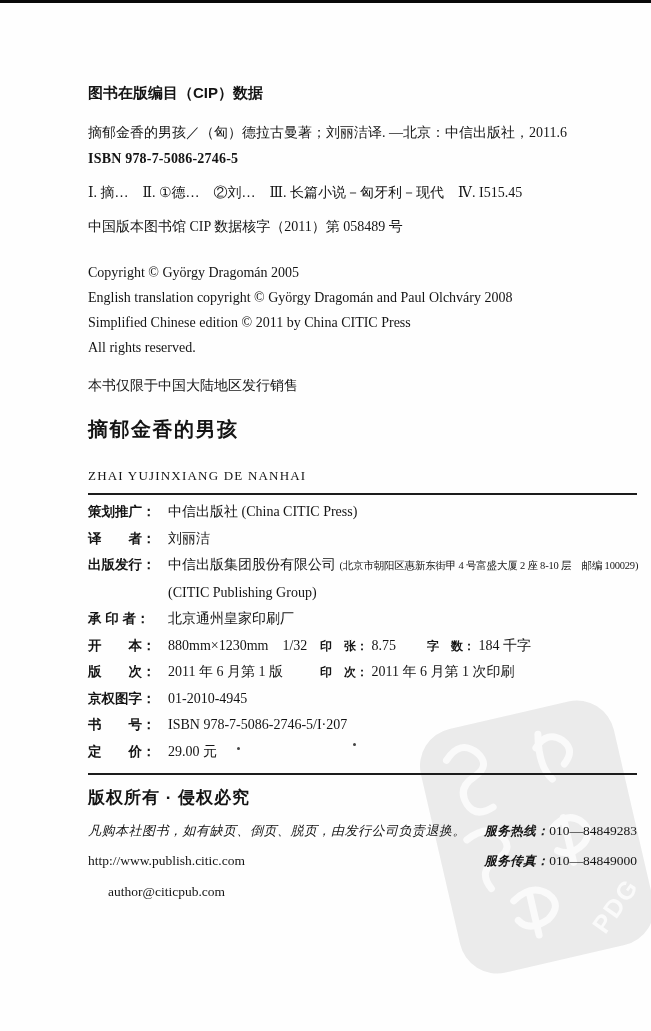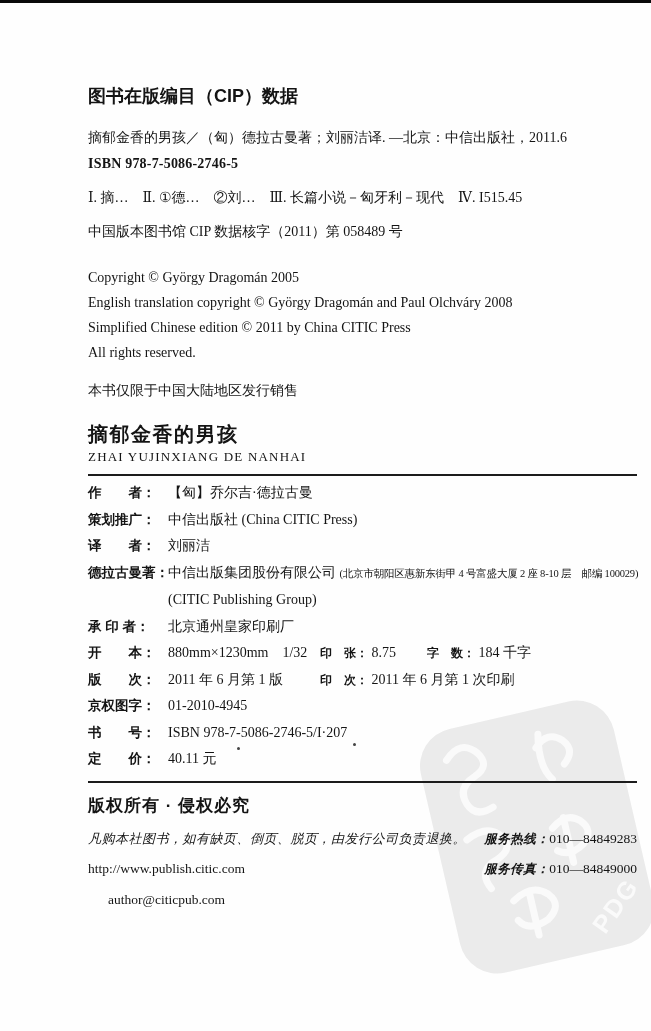--- a/index.html
+++ b/index.html
@@ -11,31 +11,31 @@
     overflow:hidden;
     font-family:"Liberation Serif","DejaVu Serif",serif;
     color:#141414;
   }
   .top-edge { position:absolute; top:0; left:0; width:100%; height:3px; background:#0a0a0a; }
 
   .content { position:relative; z-index:1; padding:84px 14px 0 88px; font-size:14px; }
 
   .hei { font-family:"Liberation Sans","DejaVu Sans",sans-serif; }
 
-  .cip-header { font-size:18px; font-weight:bold; }
+  .cip-header { font-size:15px; font-weight:bold; }
   .cip-desc   { margin-top:21px; }
   .cip-isbn   { margin-top:9px; font-weight:bold; letter-spacing:.2px; }
   .cip-class  { margin-top:17px; }
   .cip-record { margin-top:16px; }
 
   .copyright  { margin-top:24px; line-height:25px; }
   .restriction{ margin-top:17px; }
 
   .book-title { margin-top:21px; font-size:20px; font-weight:bold; letter-spacing:1.5px; }
-  .pinyin     { margin-top:1px; font-size:13px; letter-spacing:1.2px; }
+  .pinyin     { margin-top:25px; font-size:13px; letter-spacing:1.2px; }
 
   .rule { margin:9px 0 0 0; border:none; border-top:2px solid #1c1c1c; }
 
   .pub { margin-top:4px; }
   .pub .row { line-height:26.5px; white-space:nowrap; }
   .lbl {
     display:inline-block; width:80px;
     font-family:"Liberation Sans","DejaVu Sans",sans-serif;
     font-weight:bold; font-size:13.5px;
   }
@@ -115,51 +115,48 @@
 
     <div class="restriction">本书仅限于中国大陆地区发行销售</div>
 
     <div class="book-title hei">摘郁金香的男孩</div>
     <div class="pinyin">ZHAI YUJINXIANG DE NANHAI</div>
 
     <hr class="rule">
 
     <div class="pub">
       <div class="row">
-        <span class="lbl">作　　者：</span><span>【匈】乔尔吉·德拉古曼</span>
-      </div>
-      <div class="row">
         <span class="lbl">策划推广：</span><span>中信出版社 (China CITIC Press)</span>
       </div>
       <div class="row">
         <span class="lbl">译　　者：</span><span>刘丽洁</span>
       </div>
       <div class="row">
-        <span class="lbl">德拉古曼著：</span><span>中信出版集团股份有限公司</span> <span class="addr">(北京市朝阳区惠新东街甲 4 号富盛大厦 2 座 8-10 层　邮编 100029)</span>
+        <span class="lbl">出版发行：</span><span>中信出版集团股份有限公司</span> <span class="addr">(北京市朝阳区惠新东街甲 4 号富盛大厦 2 座 8-10 层　邮编 100029)</span>
       </div>
       <div class="row row-en">
         <span>(CITIC Publishing Group)</span>
       </div>
       <div class="row">
         <span class="lbl">承 印 者：</span><span>北京通州皇家印刷厂</span>
       </div>
       <div class="row">
         <span class="g1"><span class="lbl">开　　本：</span><span>880mm×1230mm　1/32</span></span><span class="g2"><span class="lbl-inline">印　张：</span> <span>8.75</span></span><span><span class="lbl-inline">字　数：</span> <span>184 千字</span></span>
       </div>
       <div class="row">
         <span class="g1"><span class="lbl">版　　次：</span><span>2011 年 6 月第 1 版</span></span><span><span class="lbl-inline">印　次：</span> <span>2011 年 6 月第 1 次印刷</span></span>
       </div>
       <div class="row">
         <span class="lbl">京权图字：</span><span>01-2010-4945</span>
       </div>
       <div class="row">
         <span class="lbl">书　　号：</span><span>ISBN 978-7-5086-2746-5/I·207</span>
       </div>
       <div class="row">
-        <span class="lbl">定　　价：</span><span>40.11 元</span>
+        <span class="lbl">定　　价：</span><span>29.00 元</span>
       </div>
     </div>
 
     <hr class="rule rule2">
 
     <div class="rights hei">版权所有 · 侵权必究</div>
 
     <div class="svc-row">
       <span class="notice">凡购本社图书，如有缺页、倒页、脱页，由发行公司负责退换。</span>
       <span><span class="svc-lbl">服务热线：</span><span class="svc-val">010—84849283</span></span>

